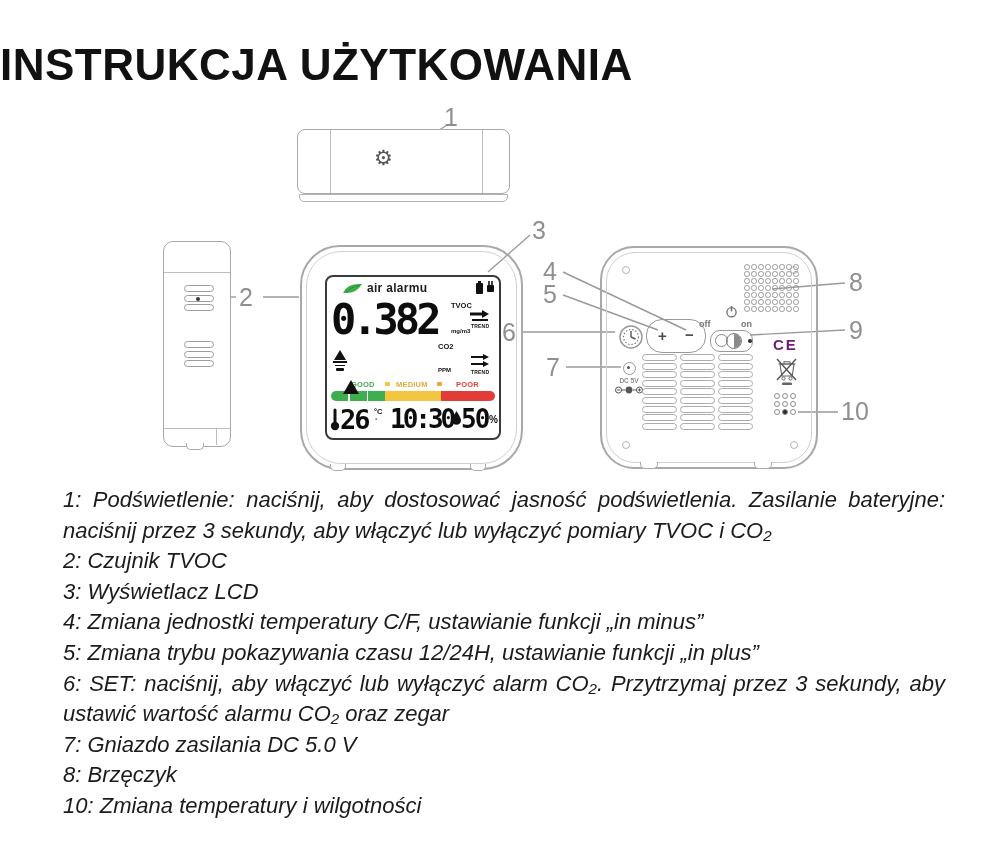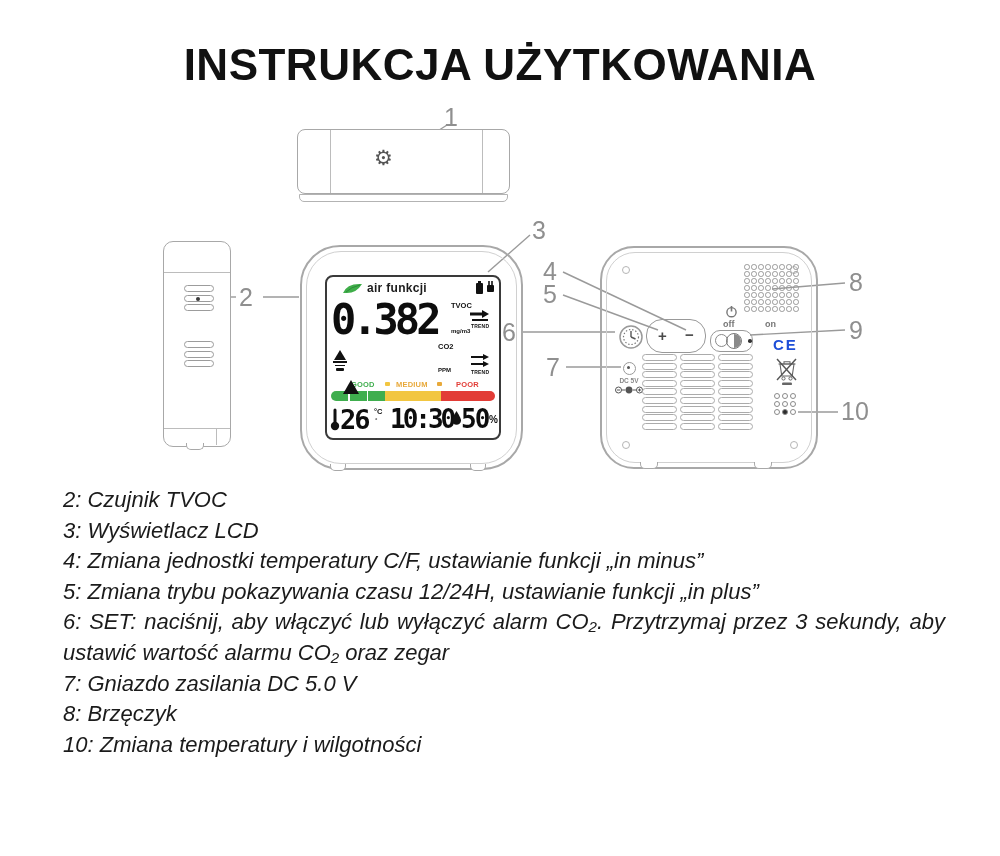--- a/index.html
+++ b/index.html
@@ -1,21 +1,21 @@
 <!DOCTYPE html>
 <html><head>
 <meta charset="utf-8">
 <style>
   html,body{margin:0;padding:0;background:#fff;}
   .page{position:relative;width:1000px;height:856px;background:#fff;overflow:hidden;
         font-family:"Liberation Sans","DejaVu Sans",sans-serif;}
   .abs{position:absolute;}
 
   
-  .title{left:0;right:0;top:40px;text-align:center;font-size:44px;font-weight:800;
+  .title{left:0;right:0;top:40px;font-size:44px;font-weight:800;
          color:#111;letter-spacing:.5px;}
 
   
   .callout{color:#8f8f8f;font-size:25px;font-weight:400;}
   svg.leaders{left:0;top:0;pointer-events:none;}
   .leaders path{stroke:#9a9a9a;stroke-width:1.4;fill:none;}
 
   
   .lineart{border:1.5px solid #a8a8a8;background:#fff;}
   .inner-line{position:absolute;inset:4px;border:1px solid #d0d0d0;pointer-events:none;}
@@ -72,33 +72,33 @@
   
   .bv-outer{left:600px;top:246px;width:214px;height:219px;border:2px solid #a8a8a8;border-radius:34px;}
   .bv-outer .inner-line{border-radius:29px;}
   .bv-outer *{position:absolute;}
   .screw{width:6px;height:6px;border:1px solid #b5b5b5;border-radius:50%;background:#fff;}
   .buzzer-grid{left:142px;top:16px;width:58px;display:grid;position:absolute;
                grid-template-columns:repeat(8,7px);grid-auto-rows:7px;}
   .buzzer-grid div{position:static;width:3.6px;height:3.6px;border:1px solid #9a9a9a;border-radius:50%;}
   .pm-oval{left:44px;top:71px;width:58px;height:32px;border:1.5px solid #999;border-radius:16px;}
   .pm{font-size:15px;font-weight:bold;color:#4a4a4a;line-height:1;}
-  .sw-lbl{font-size:9px;font-weight:bold;color:#777;margin-left:24px;}
+  .sw-lbl{font-size:9px;font-weight:bold;color:#777;}
   .switch{left:108px;top:82px;width:41px;height:20px;border:1.5px solid #999;border-radius:10px;}
   .sw-c1{left:4px;top:3px;width:11px;height:11px;border:1.2px solid #8a8a8a;border-radius:50%;}
   .sw-knob{left:15px;top:1.5px;width:14px;height:14px;border:1.2px solid #7a7a7a;border-radius:50%;overflow:hidden;}
   .sw-knob div{position:absolute;right:0;top:0;width:50%;height:100%;background:#8a8a8a;}
   .sw-dot{left:37px;top:8px;width:3.5px;height:3.5px;background:#333;border-radius:50%;}
   .jack{left:21px;top:114px;width:11px;height:11px;border:1.5px solid #999;border-radius:50%;}
   .jack div{left:3px;top:3px;width:3px;height:3px;background:#555;border-radius:50%;}
   .dc-lbl{left:11px;top:129px;width:32px;text-align:center;font-size:6.5px;font-weight:bold;color:#888;}
   .vent-grid{left:40px;top:106px;width:120px;display:grid;position:absolute;
              grid-template-columns:repeat(3,38px);grid-auto-rows:8.6px;}
   .vent-grid div{position:static;width:33px;height:5px;border:1px solid #ababab;border-radius:4px;}
-  .ce{left:171px;top:88px;font-size:15px;font-weight:bold;color:#1d4ed8;letter-spacing:2px;}
+  .ce{left:171px;top:88px;font-size:15px;font-weight:bold;color:#701a75;letter-spacing:2px;}
   .sensor-grid{left:172px;top:145px;width:30px;display:grid;position:absolute;
                grid-template-columns:repeat(3,8px);grid-auto-rows:8px;}
   .sensor-grid div{position:static;width:4px;height:4px;border:1px solid #8a8a8a;border-radius:50%;}
   .sensor-grid div:nth-child(8){background:#2c2c2c;}
 
   
   .desc{left:63px;top:485px;width:882px;color:#1b1b1b;font-size:22px;font-style:italic;
         line-height:30.6px;}
   .desc p{margin:0;}
   .desc p.just{text-align:justify;}
@@ -165,21 +165,21 @@
   </div>
   <div class="abs foot" style="left:330px;top:464px;width:14px"></div>
   <div class="abs foot" style="left:470px;top:464px;width:14px"></div>
 
   <div class="abs lcd">
 
     <svg style="left:14px;top:3px" width="24" height="16">
       <path d="M2,13 Q6,3 21,4 Q15,14 4,13 Z" fill="#3fae49"></path>
       <path d="M5,12 Q10,7 19,5" stroke="#2e8a3a" stroke-width="1" fill="none"></path>
     </svg>
-    <div class="lcd-brand">air funkcji</div>
+    <div class="lcd-brand">air alarmu</div>
     <svg style="left:148px;top:2px" width="22" height="16">
       <rect x="1" y="4" width="7" height="11" rx="1" fill="#111"></rect>
       <rect x="3" y="2" width="3" height="2" fill="#111"></rect>
       <rect x="12" y="6" width="7" height="7" rx="1" fill="#111"></rect>
       <line x1="14" y1="6" x2="14" y2="2" stroke="#111" stroke-width="1.6"></line>
       <line x1="17" y1="6" x2="17" y2="2" stroke="#111" stroke-width="1.6"></line>
     </svg>
 
     <div class="seg v-tvoc">0.382</div>
     <div class="u-big" style="left:124px;top:24px">TVOC</div>
@@ -396,20 +396,21 @@
         <div></div>
         <div></div>
         <div></div>
       </div>
 
     <div class="foot" style="left:38px;top:214px;width:16px"></div>
     <div class="foot" style="left:152px;top:214px;width:16px"></div>
   </div>
 
   <div class="abs desc">
+    <p class="just">1: Podświetlenie: naciśnij, aby dostosować jasność podświetlenia. Zasilanie bateryjne: naciśnij przez 3 sekundy, aby włączyć lub wyłączyć pomiary TVOC i CO₂</p>
     <p>2: Czujnik TVOC</p>
     <p>3: Wyświetlacz LCD</p>
     <p>4: Zmiana jednostki temperatury C/F, ustawianie funkcji „in minus”</p>
     <p>5: Zmiana trybu pokazywania czasu 12/24H, ustawianie funkcji „in plus”</p>
     <p class="just">6: SET: naciśnij, aby włączyć lub wyłączyć alarm CO₂. Przytrzymaj przez 3 sekundy, aby ustawić wartość alarmu CO₂ oraz zegar</p>
     <p>7: Gniazdo zasilania DC 5.0 V</p>
     <p>8: Brzęczyk</p>
     <p>10: Zmiana temperatury i wilgotności</p>
   </div>
 

